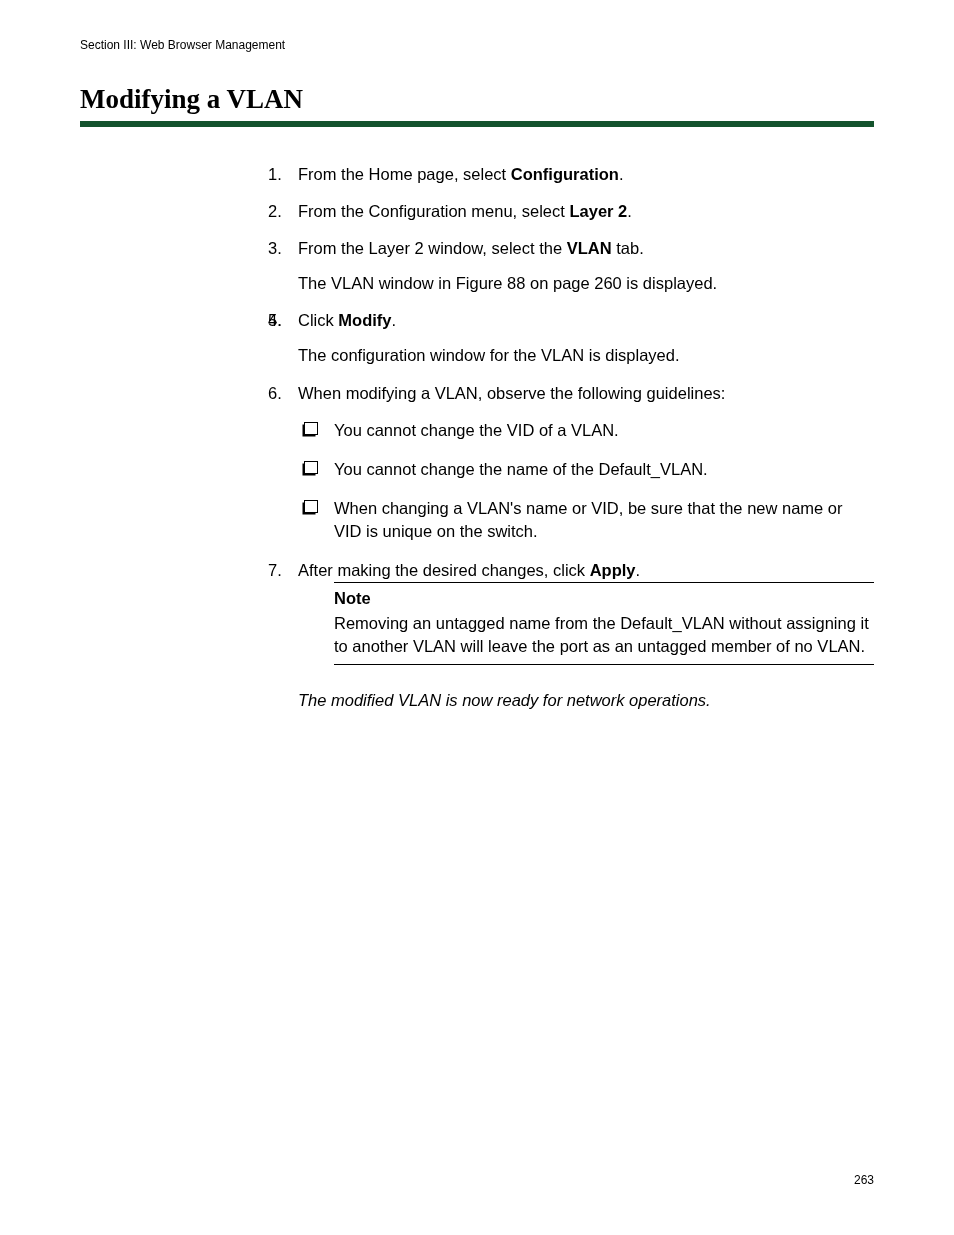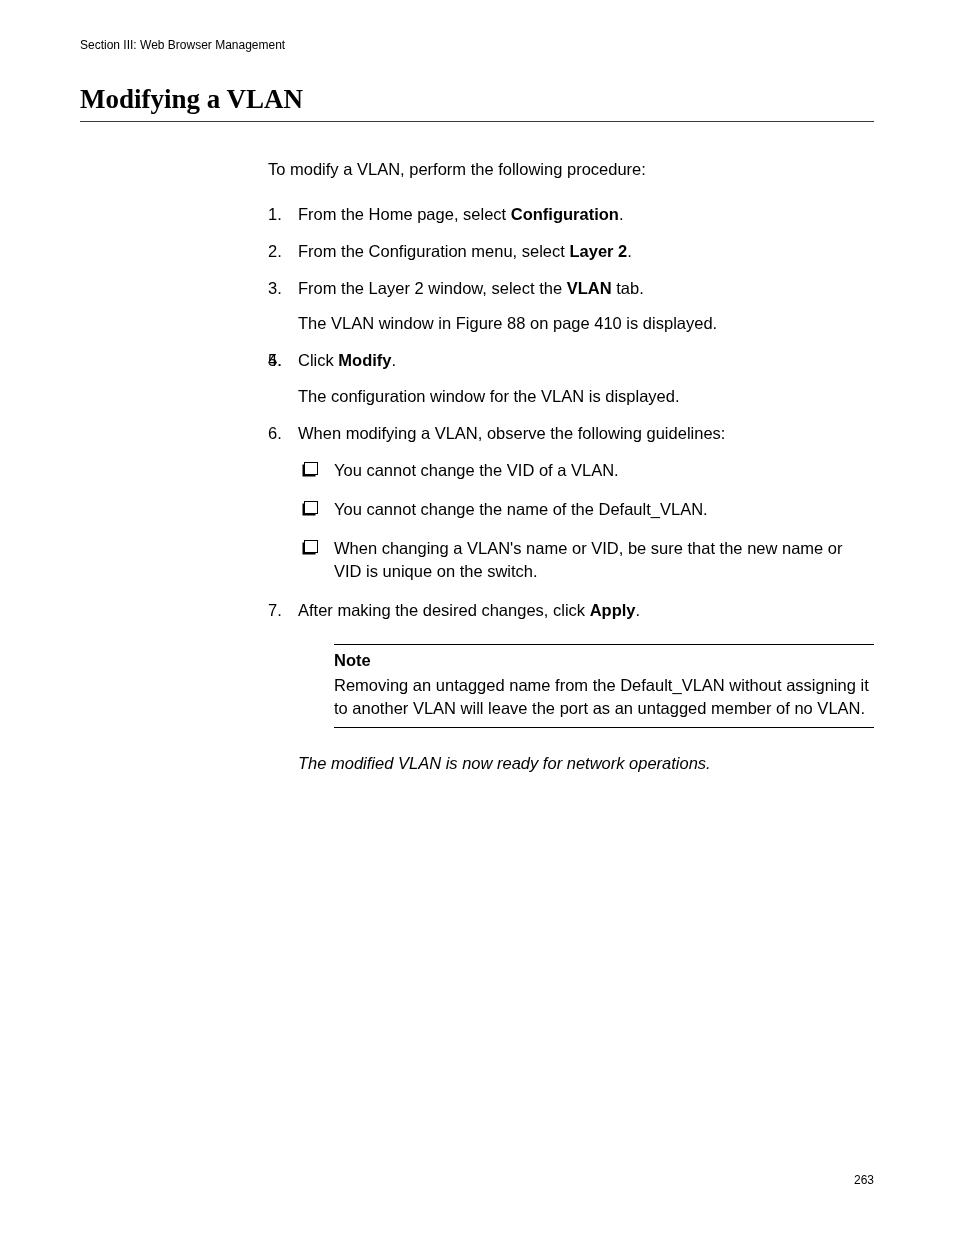--- a/index.html
+++ b/index.html
@@ -22,21 +22,21 @@
       font-size: 12px;
       font-family: Arial, Helvetica, sans-serif;
       color: #000;
       margin-bottom: 32px;
     }
     .main-heading {
       font-size: 27px;
       font-weight: bold;
       font-family: Georgia, 'Times New Roman', serif;
       padding-bottom: 6px;
-      border-bottom: 1px solid #14532d;
+      border-bottom: 6px solid #14532d;
       margin-bottom: 36px;
     }
     .content-area {
       margin-left: 188px;
       font-family: Arial, Helvetica, sans-serif;
       font-size: 16.5px;
       line-height: 1.4;
     }
     .intro-text {
       margin-bottom: 22px;
@@ -70,21 +70,20 @@
       position: absolute;
       left: 6px;
       top: 3px;
       width: 14px;
       height: 13px;
       border: 1.2px solid #000;
       box-shadow: -2px 2px 0 -0.5px #000;
     }
     .note-block {
       margin-left: 36px;
-      margin-top: 22px;
       margin-bottom: 24px;
       border-top: 1px solid #000;
       border-bottom: 1px solid #000;
       padding-top: 4px;
       padding-bottom: 6px;
     }
     .note-title {
       font-weight: bold;
       margin-bottom: 2px;
     }
@@ -112,35 +111,34 @@
   </style>
 </head>
 <body>
 
 <div class="page-container">
   <div class="header-text">Section III: Web Browser Management</div>
 
   <h1 class="main-heading">Modifying a VLAN</h1>
 
   <div class="content-area">
-    <p class="intro-text">To modify a VLAN, perform the following procedure:</p>
 
     <ol class="ordered-list">
       <li>
         <span class="num">1.</span>
         <span><span>From the Home page, select </span><b>Configuration</b><span>.</span></span>
       </li>
       <li>
         <span class="num">2.</span>
         <span><span>From the Configuration menu, select </span><b>Layer 2</b><span>.</span></span>
       </li>
       <li>
         <span class="num">3.</span>
         <span><span>From the Layer 2 window, select the </span><b>VLAN</b><span> tab.</span></span>
-        <p class="step-extra">The VLAN window in Figure 88 on page 410 is displayed.</p>
+        <p class="step-extra">The VLAN window in Figure 88 on page 260 is displayed.</p>
       </li>
       <li>
         <span class="num">4.</span>
       </li>
       <li>
         <span class="num">5.</span>
         <span><span>Click </span><b>Modify</b><span>.</span></span>
         <p class="step-extra">The configuration window for the VLAN is displayed.</p>
       </li>
       <li>

